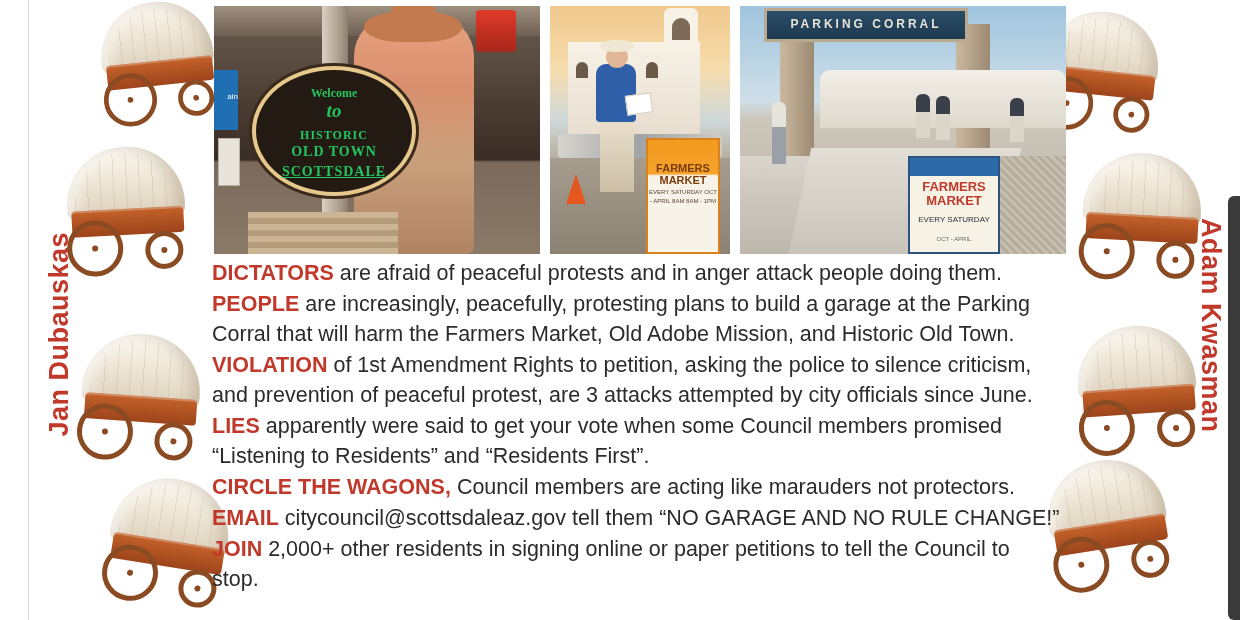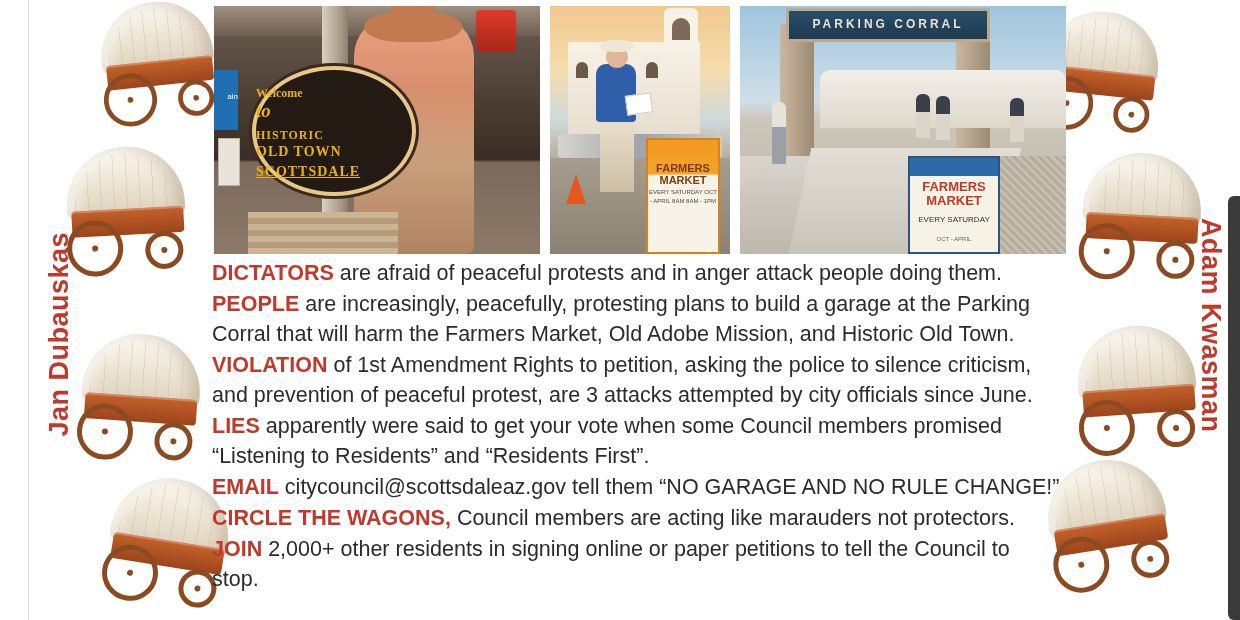--- a/index.html
+++ b/index.html
@@ -138,22 +138,22 @@
     content:""; position:absolute; left:26px; top:-14px; width:46px; height:24px;
     background:#c47a4f; border-radius: 18px 18px 0 0;
   }
   .p1 .sign {
     position: absolute; left: 38px; top: 60px; width: 164px; height: 130px;
     background: #241a14; border-radius: 50%;
     border: 4px solid #e6c78c;
     box-shadow: 0 0 0 3px #3a2a1c;
   }
   .p1 .sign span {
-    position: absolute; left: 0; right: 0; text-align: left;
-    color: #eab308; font-family: "Liberation Serif", serif; font-weight: bold;
+    position: absolute; left: 0; right: 0; text-align: center;
+    color: #22c55e; font-family: "Liberation Serif", serif; font-weight: bold;
   }
   .p1 .s1 { top: 16px; font-size: 12px; }
   .p1 .s2 { top: 30px; font-size: 19px; font-style: italic; }
   .p1 .s3 { top: 58px; font-size: 12px; letter-spacing: 1px; }
   .p1 .s4 { top: 74px; font-size: 14px; letter-spacing: 1px; }
   .p1 .s5 { top: 94px; font-size: 14px; letter-spacing: 1px; text-decoration: underline; }
   .p1 .crates {
     position: absolute; left: 34px; bottom: 0; width: 150px; height: 42px;
     background: repeating-linear-gradient(0deg,#cbb595 0 6px,#b59c7b 6px 12px);
   }
@@ -250,21 +250,21 @@
     position: absolute; inset: 0;
     background: linear-gradient(180deg,#9fc4de 0%, #cfdfe8 38%, #cdc6bb 46%, #b9b1a4 100%);
   }
   .p3 .arch-l, .p3 .arch-r {
     position: absolute; top: 18px; width: 34px; height: 140px;
     background: linear-gradient(90deg,#c9b89f,#9d8a72);
   }
   .p3 .arch-l { left: 40px; }
   .p3 .arch-r { left: 216px; }
   .p3 .arch-top {
-    position: absolute; left: 46px; top: 2px; width: 204px; height: 34px;
+    position: absolute; left: 24px; top: 2px; width: 204px; height: 34px;
     background: linear-gradient(180deg,#2a4d68,#1d3a50);
     border: 3px solid #b9a98f;
   }
   .p3 .arch-top span {
     position: absolute; left: 0; right: 0; top: 6px; text-align: center;
     color: #e8e3d6; font-size: 12px; letter-spacing: 3px; font-weight: bold;
   }
   .p3 .tents {
     position: absolute; left: 80px; top: 64px; width: 246px; height: 58px;
     background: linear-gradient(180deg,#f2efe8,#ded8cc);
@@ -449,18 +449,18 @@
       </div>
     </div>
 
   </div>
 
   <div class="copy" id="copy">
       <p><span class="kw">DICTATORS</span><span> are afraid of peaceful protests and in anger attack people doing them.</span></p>
       <p><span class="kw">PEOPLE</span><span> are increasingly, peacefully, protesting plans to build a garage at the Parking Corral that will harm the Farmers Market, Old Adobe Mission, and Historic Old Town.</span></p>
       <p><span class="kw">VIOLATION</span><span> of 1st Amendment Rights to petition, asking the police to silence criticism, and prevention of peaceful protest, are 3 attacks attempted by city officials since June.</span></p>
       <p><span class="kw">LIES</span><span> apparently were said to get your vote when some Council members promised “Listening to Residents” and “Residents First”.</span></p>
+      <p><span class="kw">CIRCLE THE WAGONS,</span><span> Council members are acting like marauders not protectors.</span></p>
       <p><span class="kw">EMAIL</span><span> citycouncil@scottsdaleaz.gov  tell them “NO GARAGE AND NO RULE CHANGE!”</span></p>
-      <p><span class="kw">CIRCLE THE WAGONS,</span><span> Council members are acting like marauders not protectors.</span></p>
       <p><span class="kw">JOIN</span><span> 2,000+ other residents in signing online or paper petitions to tell the Council to stop.</span></p>
     </div>
 
 </div>
 
 </body></html>

